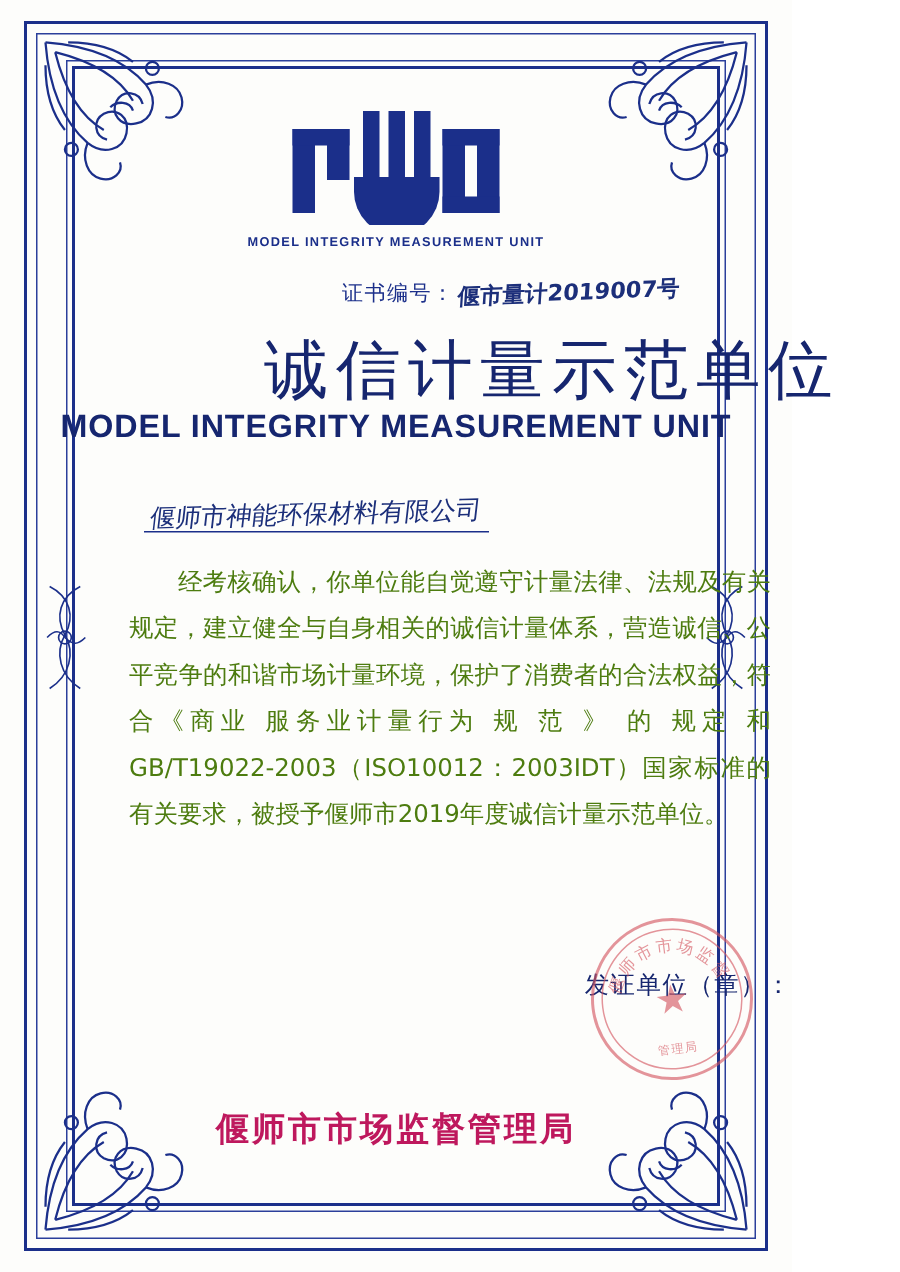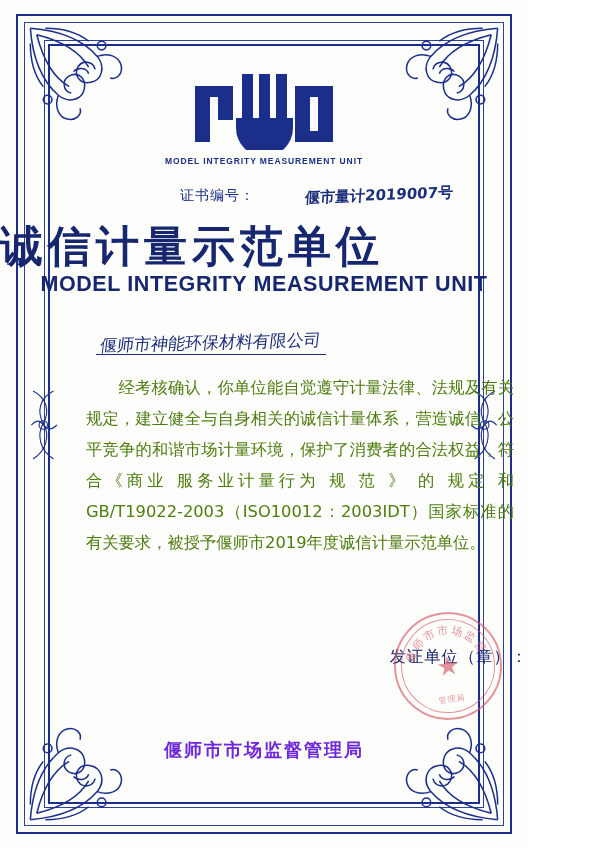--- a/index.html
+++ b/index.html
@@ -96,21 +96,20 @@
 
   
   .serial-row {
     position: absolute;
     top: 186px;
     right: 75px;
     display: flex;
     align-items: flex-end;
     color: #1b2f8a;
     font-size: 14px;
-    gap: 48px;
   }
   .serial-label {
     font-family: "DejaVu Sans", sans-serif;
     font-size: 14px;
     letter-spacing: 1px;
   }
   .serial-value {
     font-family: "DejaVu Sans", sans-serif;
     font-size: 15px;
     color: #1c2f7a;
@@ -118,26 +117,27 @@
     transform: rotate(-2.2deg) skewX(-6deg);
     font-weight: bold;
     white-space: nowrap;
   }
 
   
   .title-cn {
     position: absolute;
     top: 218px;
     left: 0; width: 100%;
-    text-align: left;
+    text-align: right;
     font-family: "DejaVu Sans", sans-serif;
     font-size: 43px;
-    font-weight: bold;
+    font-weight: normal;
     letter-spacing: 5px;
     color: #16266f;
+    padding-left: 32px;
   }
   .title-en {
     position: absolute;
     top: 272px;
     left: 0; width: 100%;
     text-align: center;
     font-family: "Liberation Sans", sans-serif;
     font-size: 21.5px;
     font-weight: bold;
     letter-spacing: 0.6px;
@@ -237,23 +237,23 @@
     font-size: 8px;
     letter-spacing: 1px;
   }
 
   
   .footer-org {
     position: absolute;
     top: 738px;
     left: 0; width: 100%;
     text-align: center;
-    color: #6d28d9;
-    font-family: "DejaVu Sans", sans-serif;
-    font-size: 18px;
+    color: #be185d;
+    font-family: "DejaVu Sans", sans-serif;
+    font-size: 22px;
     font-weight: bold;
     letter-spacing: 2px;
   }
 </style>
 </head>
 <body>
 
 <div class="certificate">
 
   <div class="frame-outer"></div>

